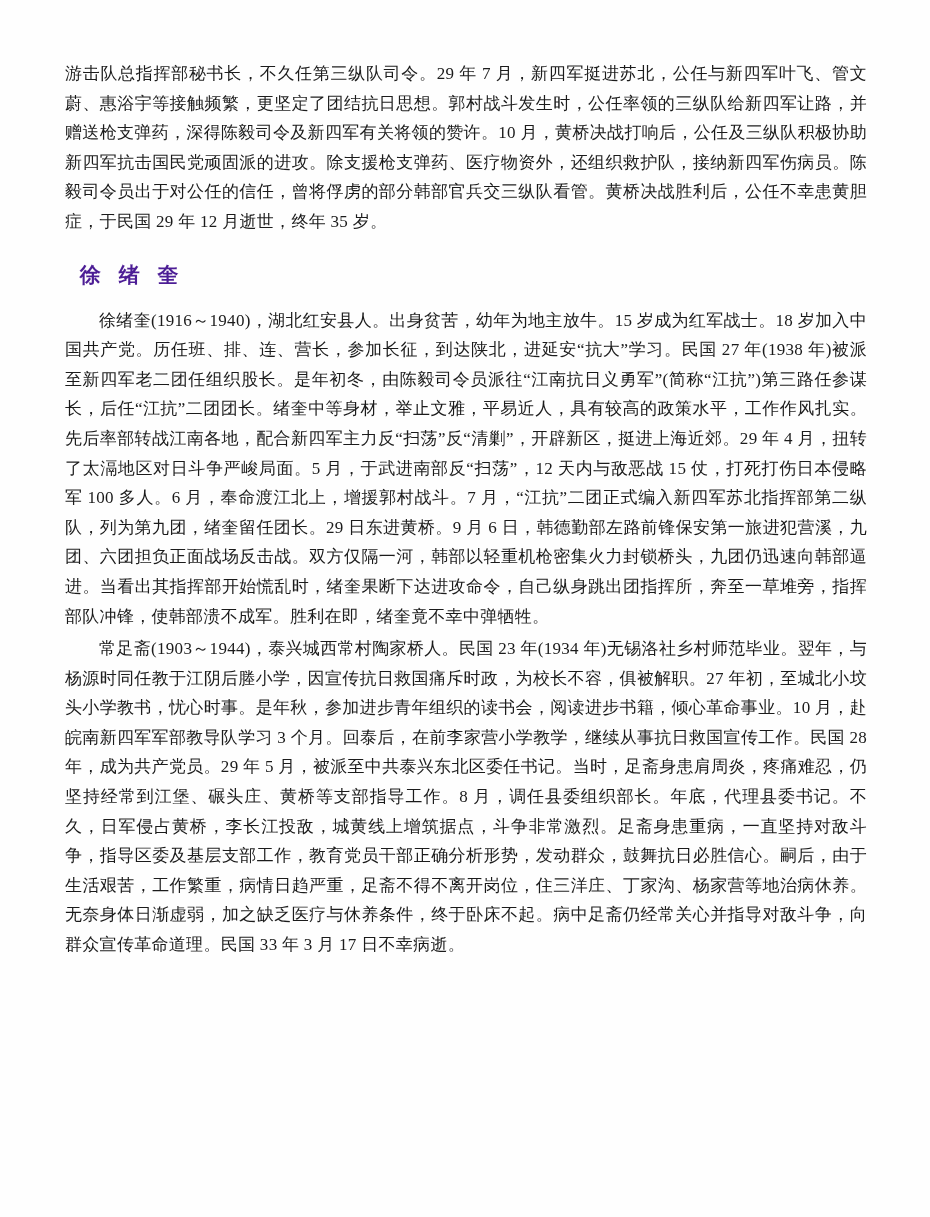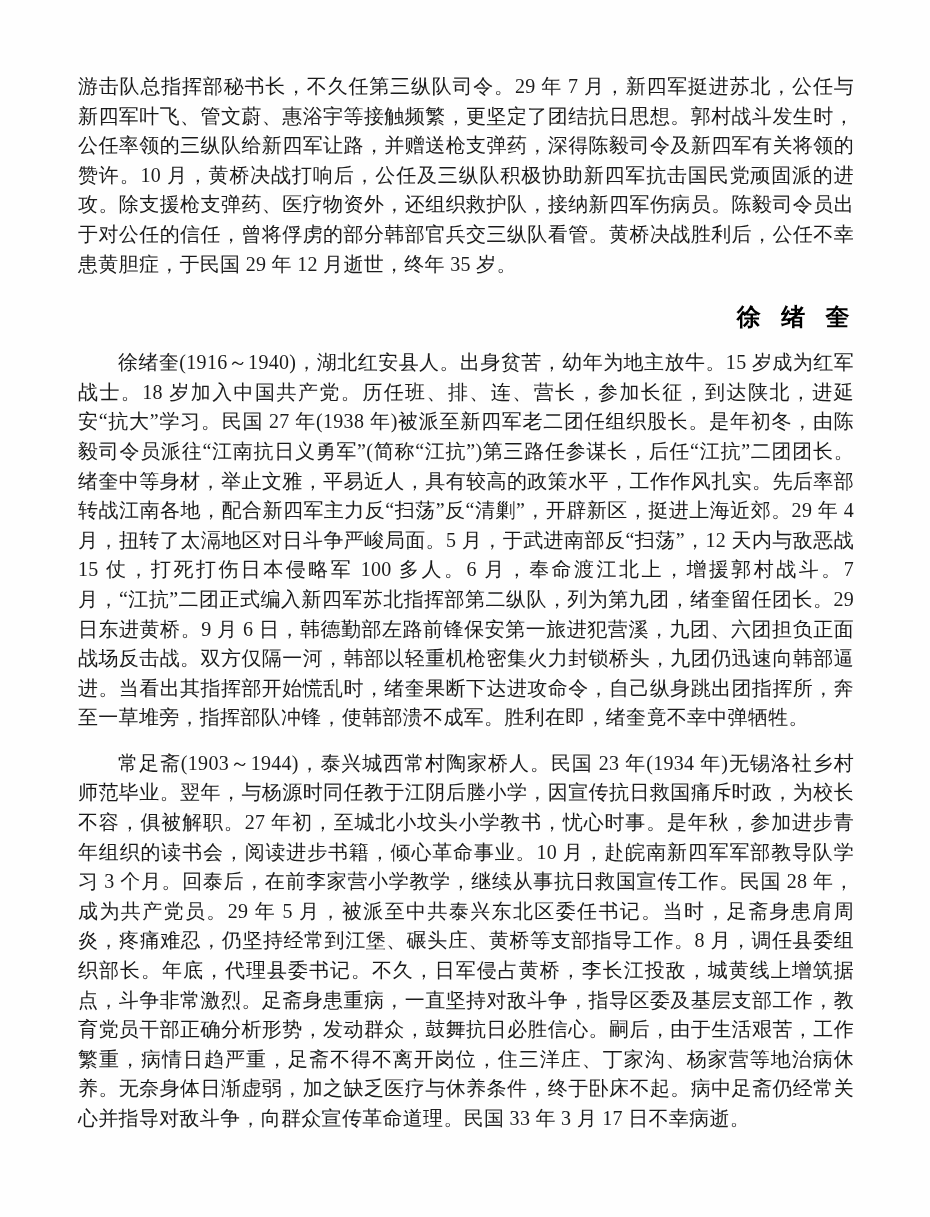--- a/index.html
+++ b/index.html
@@ -18,39 +18,39 @@
     font-family: "Liberation Serif", "DejaVu Serif", serif;
     color: #1b1b1b;
   }
   .content {
     position: absolute;
     top: 56px;
     left: 62px;
     right: 60px;
   }
   p.para {
-    margin: 16px;
-    font-size: 20px;
+    margin: 3px;
+    font-size: 17px;
     line-height: 29.6px;
     text-align: justify;
     text-justify: inter-ideograph;
     letter-spacing: 0.3px;
   }
   p.para.indent {
     text-indent: 2em;
   }
   h2.heading {
     margin: 23px 0 16px 0;
-    font-size: 24px;
+    font-size: 21px;
     line-height: 30px;
     font-weight: bold;
-    text-align: right;
+    text-align: left;
     letter-spacing: 0.85em;
     padding-left: 0.85em; 
-    color: #000000;
+    color: #4c1d95;
   }
 </style>
 </head>
 <body>
 
 <div class="page">
   <div class="content">
 
     <p class="para">游击队总指挥部秘书长，不久任第三纵队司令。29 年 7 月，新四军挺进苏北，公任与新四军叶飞、管文蔚、惠浴宇等接触频繁，更坚定了团结抗日思想。郭村战斗发生时，公任率领的三纵队给新四军让路，并赠送枪支弹药，深得陈毅司令及新四军有关将领的赞许。10 月，黄桥决战打响后，公任及三纵队积极协助新四军抗击国民党顽固派的进攻。除支援枪支弹药、医疗物资外，还组织救护队，接纳新四军伤病员。陈毅司令员出于对公任的信任，曾将俘虏的部分韩部官兵交三纵队看管。黄桥决战胜利后，公任不幸患黄胆症，于民国 29 年 12 月逝世，终年 35 岁。</p>
 

